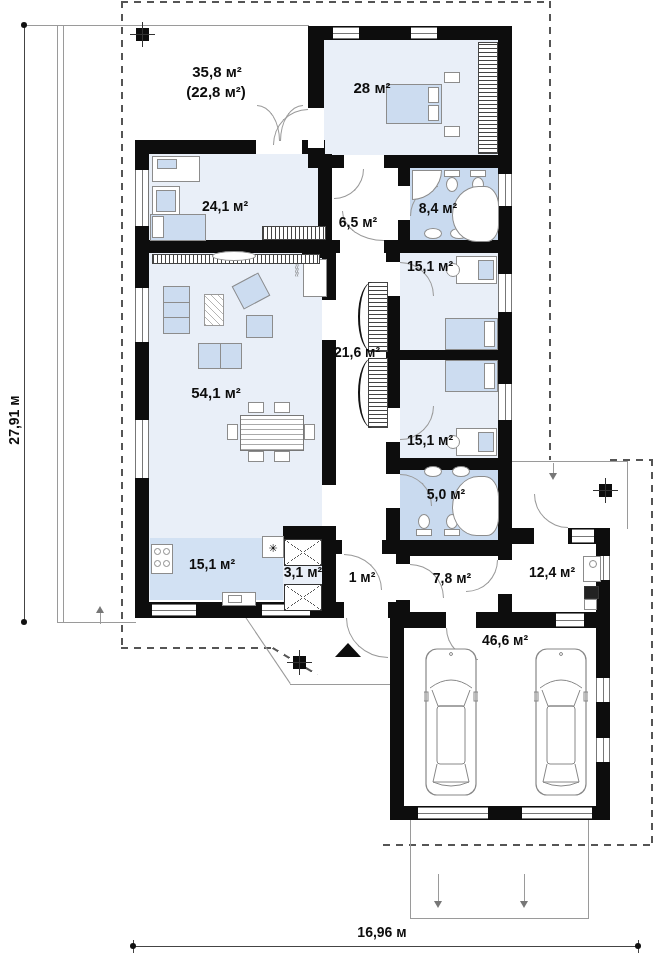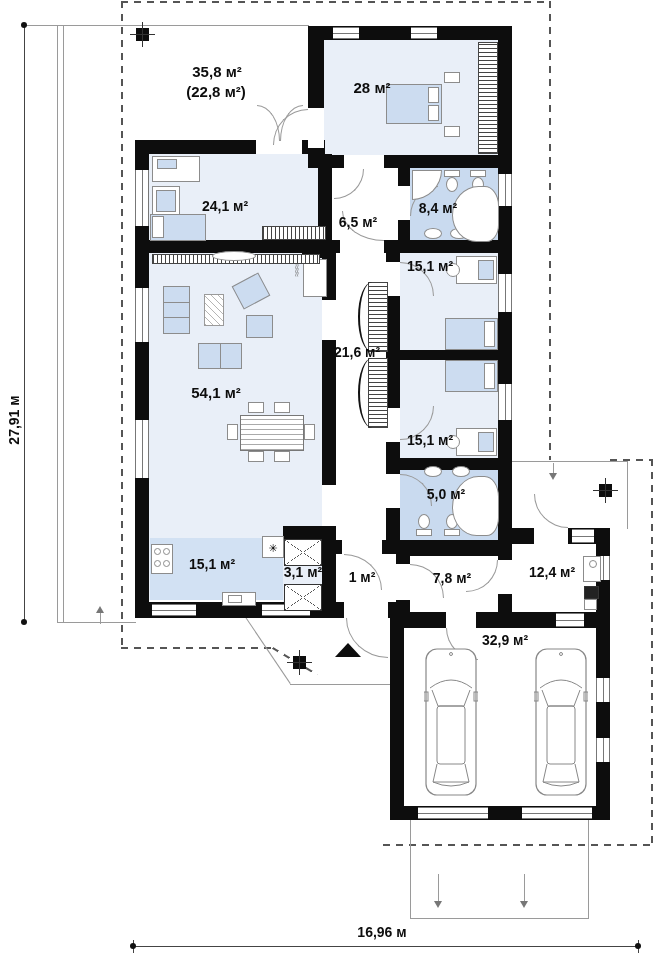--- a/index.html
+++ b/index.html
@@ -307,15 +307,15 @@
   <div class="lbl" style="left:430px;top:266px">15,1 м²</div>
   <div class="lbl" style="left:357px;top:352px">21,6 м²</div>
   <div class="lbl big" style="left:216px;top:392px">54,1 м²</div>
   <div class="lbl" style="left:430px;top:440px">15,1 м²</div>
   <div class="lbl" style="left:446px;top:494px">5,0 м²</div>
   <div class="lbl" style="left:212px;top:564px">15,1 м²</div>
   <div class="lbl sm" style="left:303px;top:572px">3,1 м²</div>
   <div class="lbl" style="left:362px;top:577px">1 м²</div>
   <div class="lbl" style="left:452px;top:578px">7,8 м²</div>
   <div class="lbl sm" style="left:552px;top:572px">12,4 м²</div>
-  <div class="lbl" style="left:505px;top:640px">32,9 м²</div>
+  <div class="lbl" style="left:505px;top:640px">46,6 м²</div>
 
 </div>
 
 </body></html>

